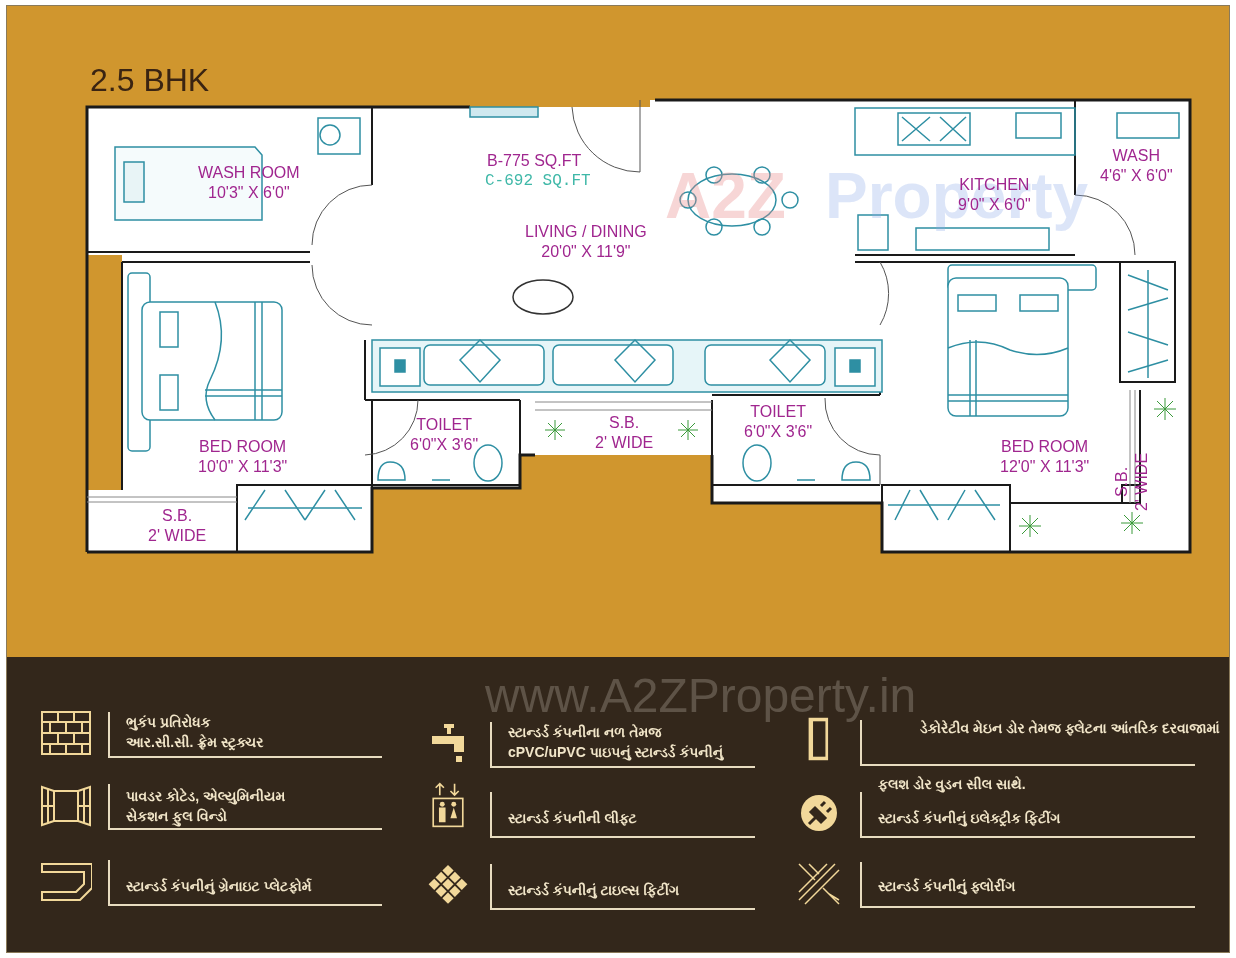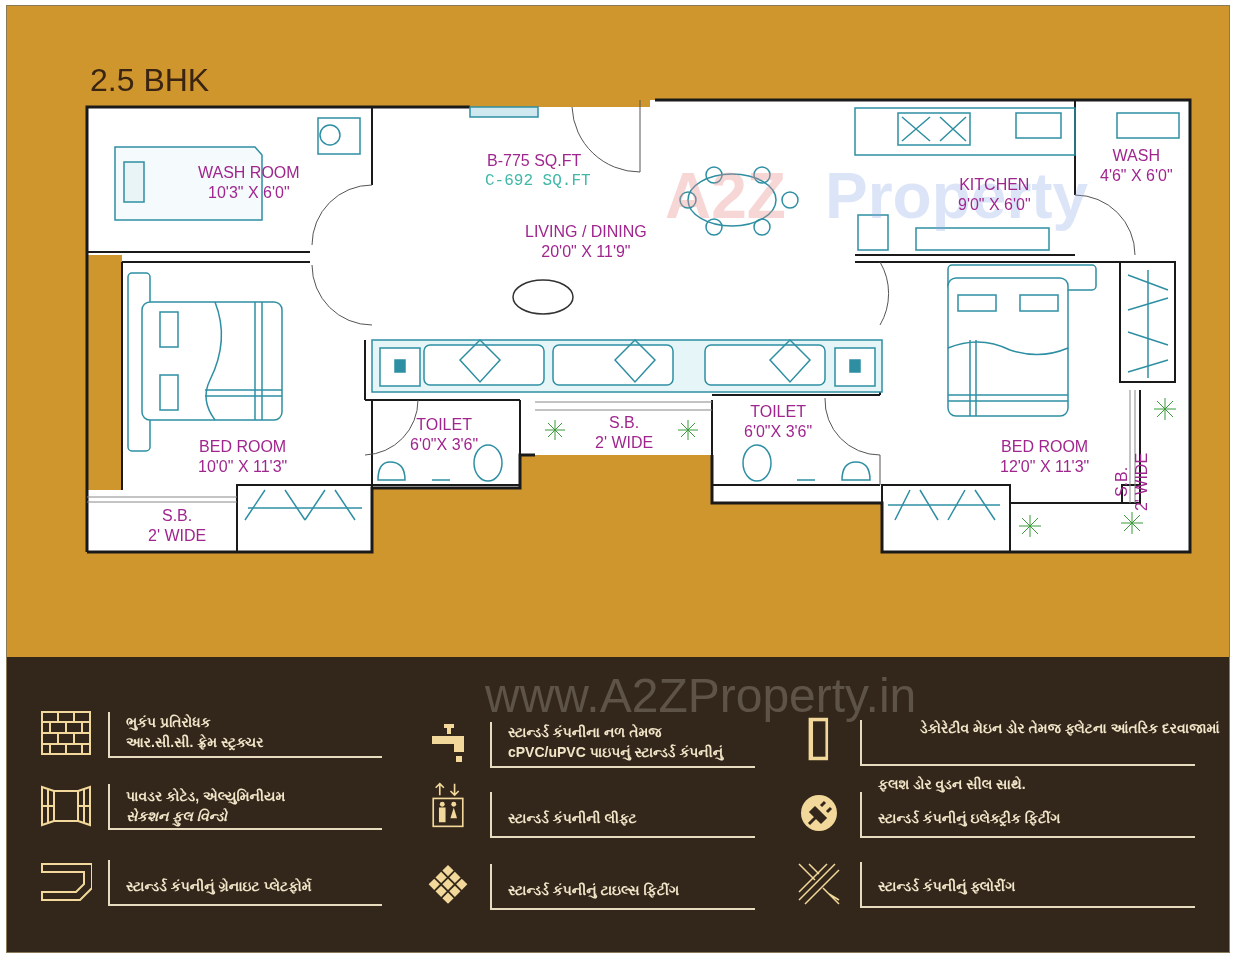--- a/index.html
+++ b/index.html
@@ -321,21 +321,21 @@
 <div class="feature" style="left:108px;top:712px;">
   <div class="vbar"></div>
     <div class="hbar" style="width:274px;"></div>
   <div class="txt" style="top:0;">ભુકંપ પ્રતિરોધક</div>
   <div class="txt" style="top:20px;">આર.સી.સી. ફ્રેમ સ્ટ્રક્ચર</div>
 </div>
 <div class="feature" style="left:108px;top:784px;">
   <div class="vbar"></div>
     <div class="hbar" style="width:274px;"></div>
   <div class="txt" style="top:2px;">પાવડર કોટેડ, એલ્યુમિનીયમ</div>
-  <div class="txt" style="top:22px;font-style:italic;">સેકશન ફુલ વિન્ડો</div>
+  <div class="txt" style="top:22px;">સેકશન ફુલ વિન્ડો</div>
 </div>
 <div class="feature" style="left:108px;top:860px;">
   <div class="vbar"></div>
     <div class="hbar" style="width:274px;"></div>
   <div class="txt" style="top:16px;">સ્ટાન્ડર્ડ કંપનીનું ગ્રેનાઇટ પ્લેટફોર્મ</div>
 </div>
 <div class="feature" style="left:490px;top:722px;">
   <div class="vbar"></div>
     <div class="hbar" style="width:265px;"></div>
   <div class="txt" style="top:0;">સ્ટાન્ડર્ડ કંપનીના નળ તેમજ</div>

